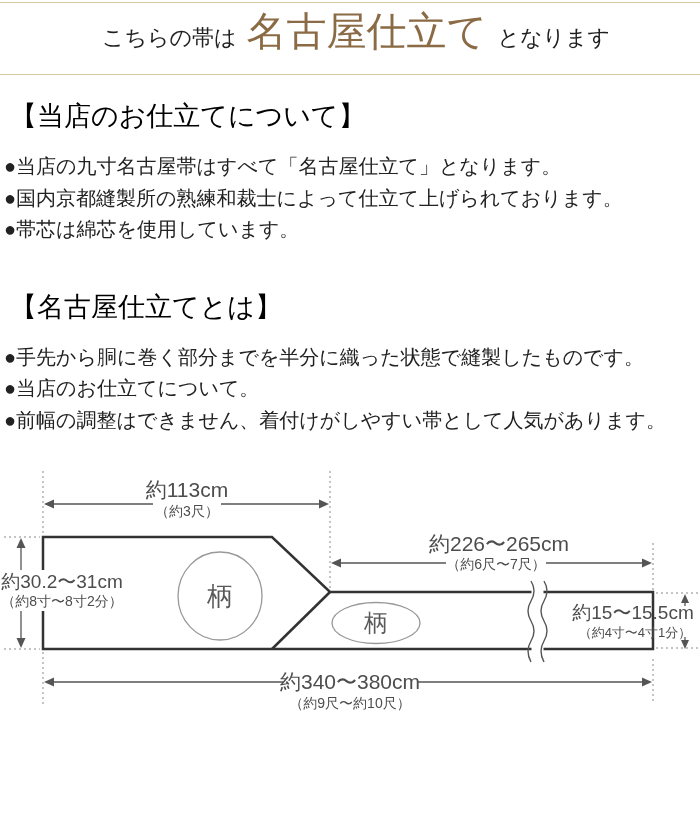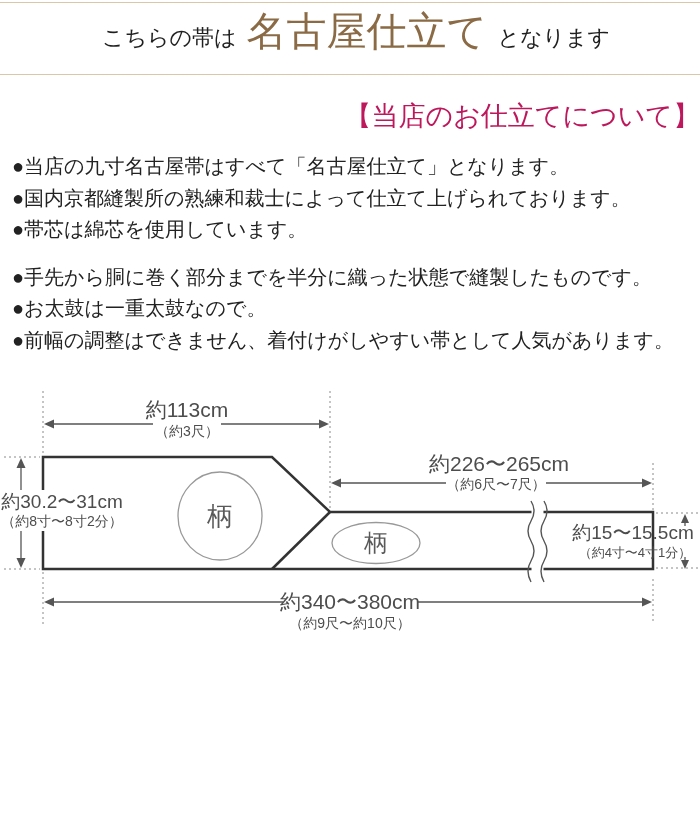--- a/index.html
+++ b/index.html
@@ -16,33 +16,32 @@
     line-height:50px;
     white-space:nowrap;
   }
   .title-side{font-size:22px;color:#1f1f1f;}
   .title-main{font-size:40px;color:#8b6b45;margin:0 6px;}
   .section{margin:0;}
   .section-heading{
     font-family:"Liberation Serif","DejaVu Serif",serif;
     font-weight:normal;
     font-size:27px;
-    color:#be185d;
+    color:#000000;
     margin:0;
     padding-left:10px;
     line-height:38px;
-    text-align:right;
   }
   .sec1-heading{margin-top:22px;}
   .sec2-heading{margin-top:42px;}
   .bullet-block{margin-top:16px;}
   .line{
     font-size:20px;
     line-height:31.5px;
-    padding-left:12px;
+    padding-left:4px;
     color:#222222;
     white-space:nowrap;
   }
   .line.cont{padding-left:33px;}
   .diagram-wrap{margin-top:29px;}
   svg{display:block;}
   .dim-text{
     font-family:"Liberation Sans","DejaVu Sans",sans-serif;
     fill:#4d4d4d;
   }
@@ -65,23 +64,24 @@
 <div class="section">
   <h2 class="section-heading sec1-heading">【当店のお仕立てについて】</h2>
   <div class="bullet-block">
     <div class="line">●当店の九寸名古屋帯はすべて「名古屋仕立て」となります。</div>
     <div class="line">●国内京都縫製所の熟練和裁士によって仕立て上げられております。</div>
     <div class="line">●帯芯は綿芯を使用しています。</div>
   </div>
 </div>
 
 <div class="section">
+  <h2 class="section-heading sec2-heading">【名古屋仕立てとは】</h2>
   <div class="bullet-block">
     <div class="line">●手先から胴に巻く部分までを半分に織った状態で縫製したものです。</div>
-    <div class="line">●お太鼓は一重太鼓なので。</div>
+    <div class="line">●当店のお仕立てについて。</div>
     <div class="line">●前幅の調整はできません、着付けがしやすい帯として人気があります。</div>
   </div>
 </div>
 
 <div class="diagram-wrap">
 <svg width="700" height="255" viewBox="0 585 700 255" xmlns="http://www.w3.org/2000/svg">
 
   <g stroke="#8a8a8a" stroke-width="1" stroke-dasharray="2 3" fill="none">
     <path d="M43,591 V655"></path>
     <path d="M330,591 V710"></path>

